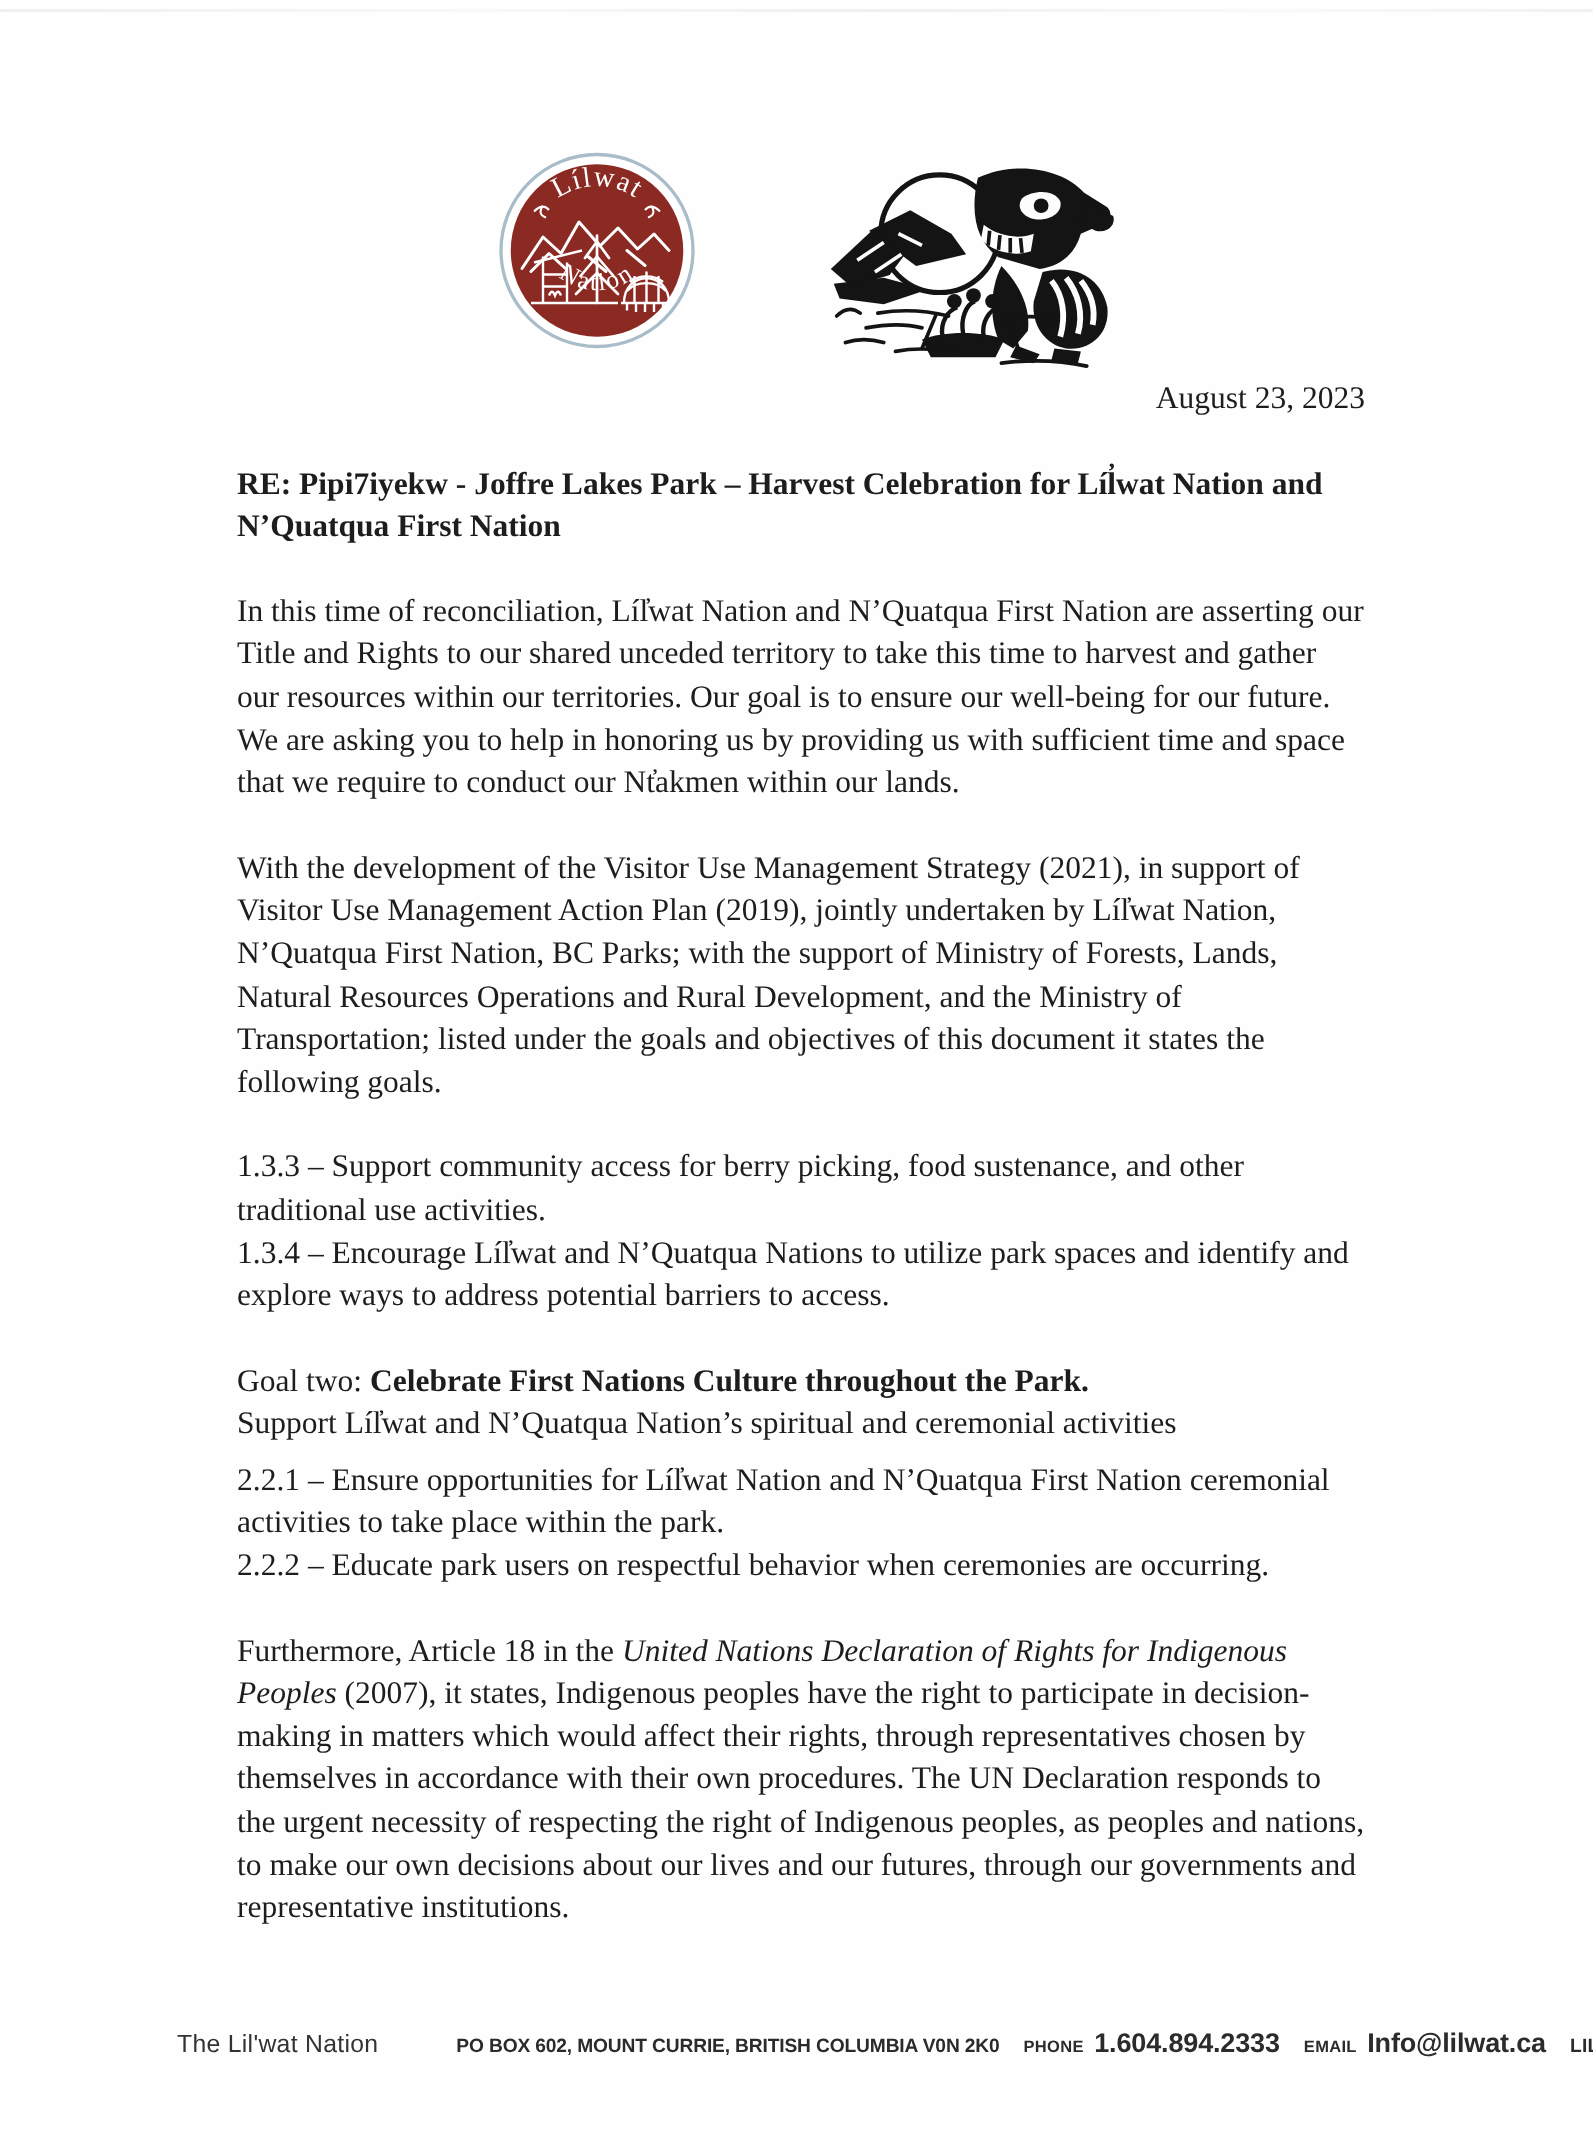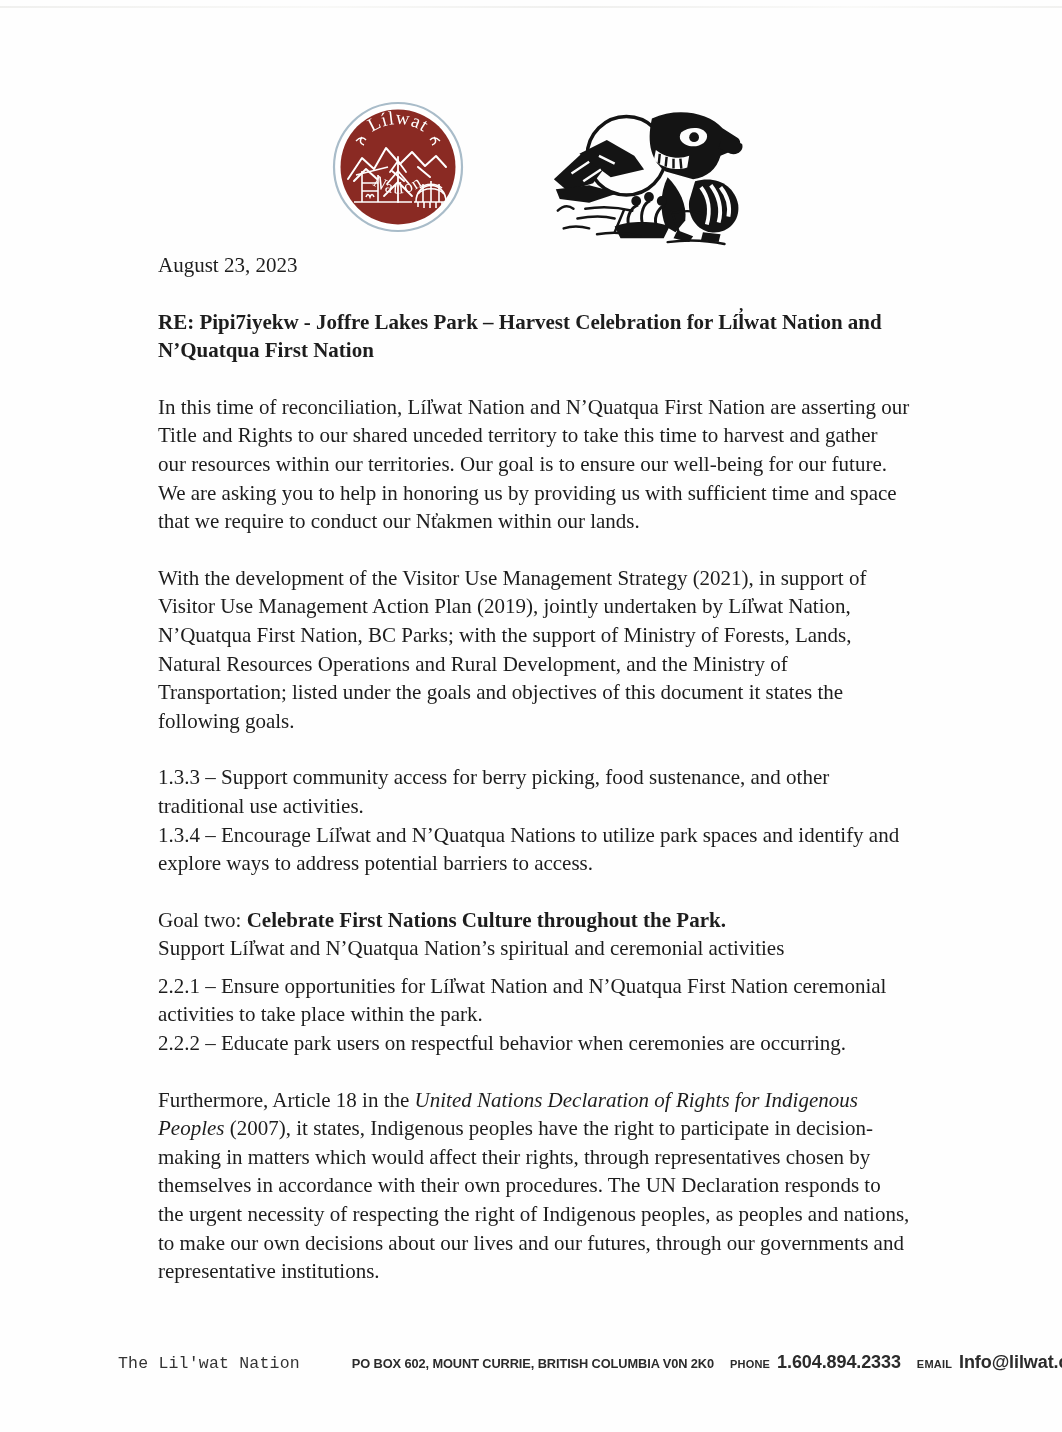--- a/index.html
+++ b/index.html
@@ -24,36 +24,36 @@
   .seal-wrap { position:absolute; left:332px; top:100px; width:132px; height:134px; }
   .art-wrap  { position:absolute; left:548px; top:95px;  width:200px; height:152px; }
   .seal-wrap svg, .art-wrap svg { width:100%; height:100%; display:block; }
 
   
   main.letter {
     position:absolute; left:158px; top:251px; width:752px;
     font-size:21px; line-height:28.6px;
   }
   main.letter p { margin:0 0 28px 0; }
-  p.date    { margin-bottom:31px; }
+  p.date    { margin-bottom:31px;text-align:right; }
   p.subject { font-weight:bold; margin-bottom:33px; }
   section.goal { margin:0 0 28px 0; }
   section.goal p { margin:0; }
   section.goal .goal-heading { font-weight:bold; }
   section.goal .goal-heading .goal-label { font-weight:normal; }
   section.goal .goal-support { margin-bottom:9px; }
   p.closing em { font-style:italic; }
 
   
   footer.letter-footer {
     position:absolute; left:118px; top:1352px; width:880px;
     display:flex; align-items:baseline; white-space:nowrap;
     font-family:"Liberation Sans", sans-serif; color:#2b2b2b;
   }
-  .footer-org   { font-size:16.5px; letter-spacing:.2px; margin-right:20px; color:#333;font-family:Liberation Mono, monospace; }
+  .footer-org   { font-size:16.5px; letter-spacing:.2px; margin-right:20px; color:#333; }
   .footer-addr  { font-size:12.8px; font-weight:bold; letter-spacing:-.1px; margin-right:16px;margin-left:32px; }
   .footer-label { font-size:11px;   font-weight:bold; margin-right:7px; letter-spacing:.2px; }
   .footer-val   { font-size:18px; font-weight:bold; letter-spacing:-.1px; margin-right:16px; }
   .footer-site  { font-size:12.8px; font-weight:bold; letter-spacing:.2px; }
 </style>
 </head>
 <body>
 
 <div class="page">
 

